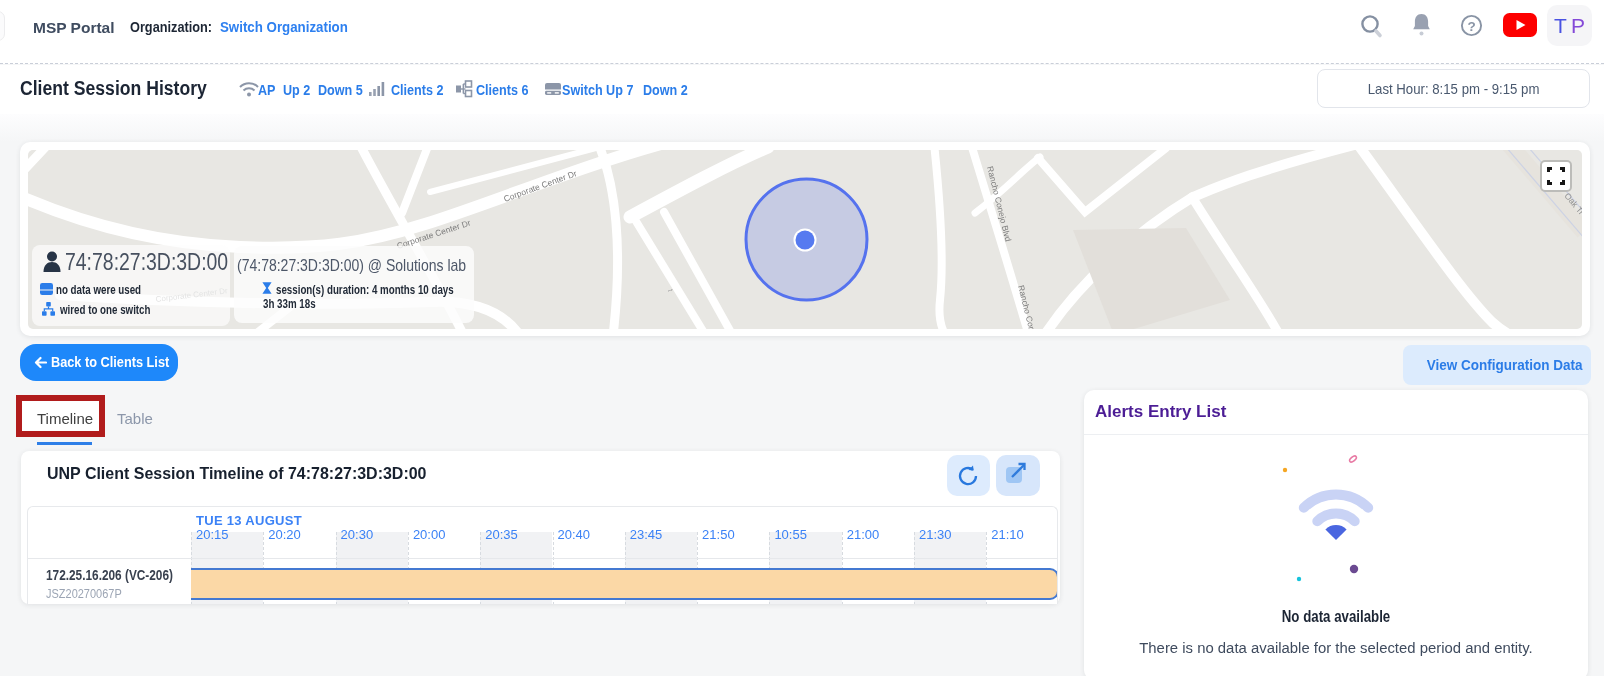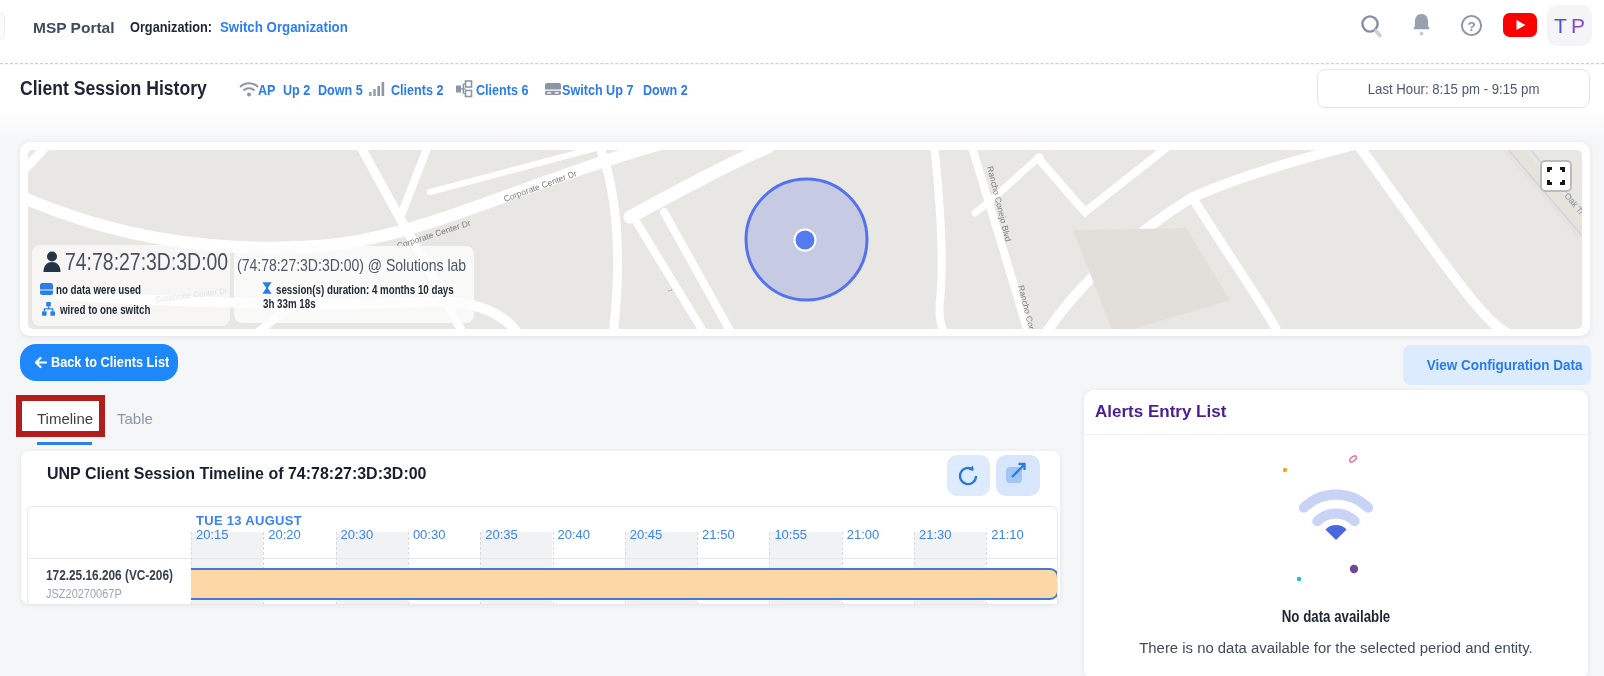--- a/index.html
+++ b/index.html
@@ -237,27 +237,27 @@
       <div class="col" style="left:596.8px;width:72.3px;top:25px;height:73px;position:absolute"></div>
       <div class="col" style="left:741.4px;width:72.3px;top:25px;height:73px;position:absolute"></div>
       <div class="col" style="left:886px;width:72.3px;top:25px;height:73px;position:absolute"></div>
       <div class="vline" style="left:163px;top:25px;position:absolute"></div>
       <div class="ticklabel" style="left:168px;position:absolute">20:15</div>
       <div class="vline" style="left:235.3px;top:25px;position:absolute"></div>
       <div class="ticklabel" style="left:240.3px;position:absolute">20:20</div>
       <div class="vline" style="left:307.6px;top:25px;position:absolute"></div>
       <div class="ticklabel" style="left:312.6px;position:absolute">20:30</div>
       <div class="vline" style="left:379.9px;top:25px;position:absolute"></div>
-      <div class="ticklabel" style="left:384.9px;position:absolute">00:30</div>
+      <div class="ticklabel" style="left:384.9px;position:absolute">20:00</div>
       <div class="vline" style="left:452.2px;top:25px;position:absolute"></div>
       <div class="ticklabel" style="left:457.2px;position:absolute">20:35</div>
       <div class="vline" style="left:524.5px;top:25px;position:absolute"></div>
       <div class="ticklabel" style="left:529.5px;position:absolute">20:40</div>
       <div class="vline" style="left:596.8px;top:25px;position:absolute"></div>
-      <div class="ticklabel" style="left:601.8px;position:absolute">20:45</div>
+      <div class="ticklabel" style="left:601.8px;position:absolute">23:45</div>
       <div class="vline" style="left:669.0999999999999px;top:25px;position:absolute"></div>
       <div class="ticklabel" style="left:674.0999999999999px;position:absolute">21:50</div>
       <div class="vline" style="left:741.4px;top:25px;position:absolute"></div>
       <div class="ticklabel" style="left:746.4px;position:absolute">10:55</div>
       <div class="vline" style="left:813.6999999999999px;top:25px;position:absolute"></div>
       <div class="ticklabel" style="left:818.6999999999999px;position:absolute">21:00</div>
       <div class="vline" style="left:886px;top:25px;position:absolute"></div>
       <div class="ticklabel" style="left:891px;position:absolute">21:30</div>
       <div class="vline" style="left:958.3px;top:25px;position:absolute"></div>
       <div class="ticklabel" style="left:963.3px;position:absolute">21:10</div>

